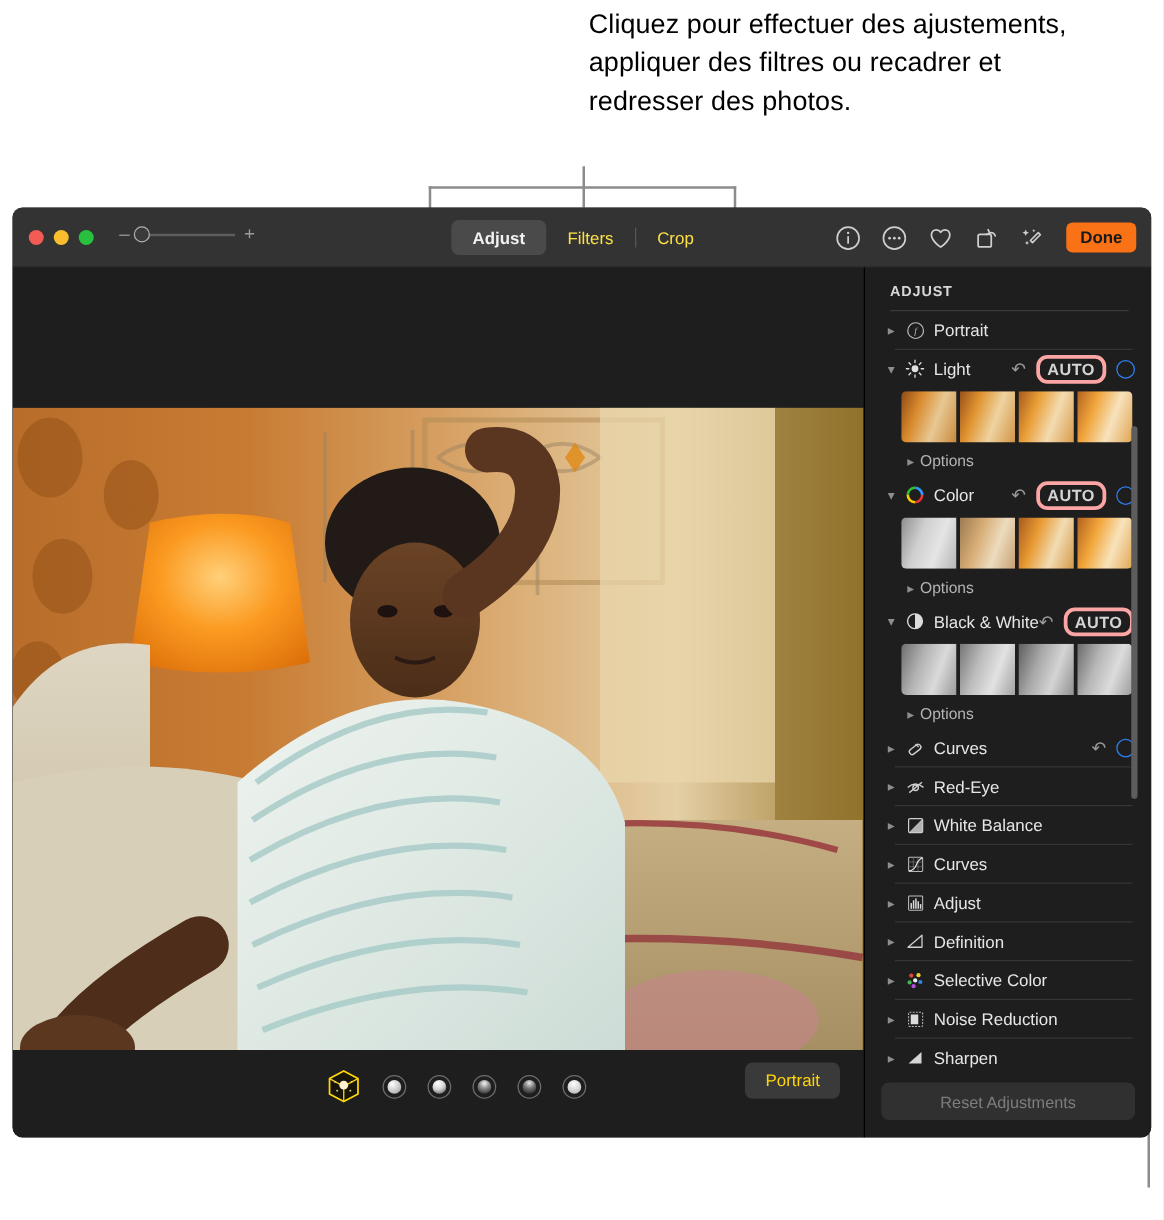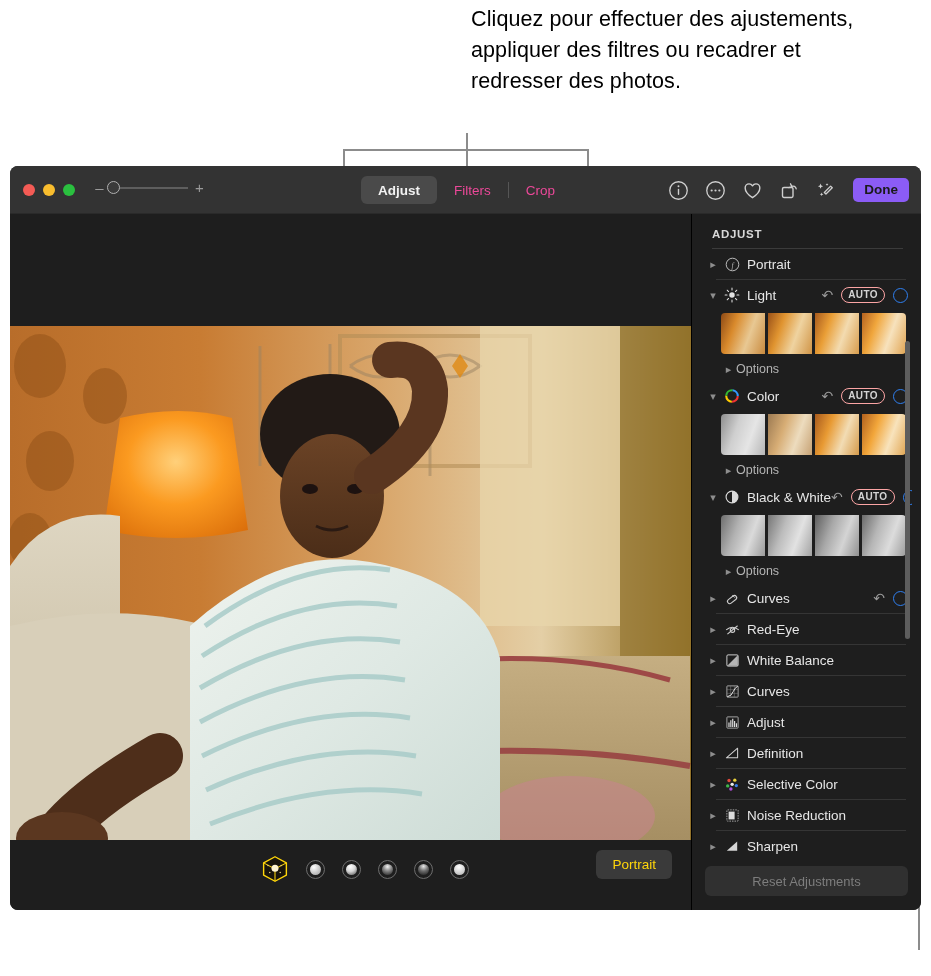--- a/index.html
+++ b/index.html
@@ -86,33 +86,33 @@
     position: absolute; left: 351px; top: 10px;
     display: flex; align-items: center;
     height: 28px;
     border-radius: 6px;
     background: transparent;
   }
   .seg {
     position: relative;
     padding: 0 17px; height: 28px;
     display: flex; align-items: center; justify-content: center;
-    font-size: 13.5px; color: #ec4899;
+    font-size: 13.5px; color: #fde047;
     border-radius: 6px;
   }
   .seg.active { background: #4a4a4a; color: #f2f2f2; font-weight: bold; }
   .seg-div { width: 1px; height: 16px; background: #565656; }
 
   .toolbar-right {
     position: absolute; right: 12px; top: 10px;
     display: flex; align-items: center; gap: 16px; height: 28px;
   }
   .tb-icon { width: 21px; height: 21px; display: block; }
   .done-btn {
-    background: #8b5cf6; color: #1a1a1a;
+    background: #f97316; color: #1a1a1a;
     font-size: 13.5px; font-weight: bold;
     padding: 5px 11px; border-radius: 5px;
     line-height: 1;
   }
 
   
   .wbody { display: flex; height: 696px; }
   .canvas-area {
     position: relative;
     width: 681px; height: 696px;
@@ -183,22 +183,22 @@
     font-size: 13.5px; color: #e6e6e6;
     margin-left: 4px; white-space: nowrap;
   }
   .row-actions {
     margin-left: auto;
     display: flex; align-items: center; gap: 8px;
     padding-right: 4px;
   }
   .undo-ic { color: #9a9a9a; font-size: 14px; line-height: 1; }
   .auto-badge {
-    border: 1px solid #fca5a5; border-radius: 9px;
-    color: #d4d4d4; font-size: 10px; font-weight: bold;
+    border: 3px solid #fca5a5; border-radius: 9px;
+    color: #d4d4d4; font-size: 13px; font-weight: bold;
     letter-spacing: 0.4px;
     padding: 2px 6px 2px 6px; line-height: 1;
   }
   .blue-ring {
     width: 15px; height: 15px; border-radius: 50%;
     border: 1.8px solid #2f7ff0;
   }
   .divider { height: 1px; background: #353535; margin-left: 15px; margin-right: 6px; }
 
   .thumbstrip {

